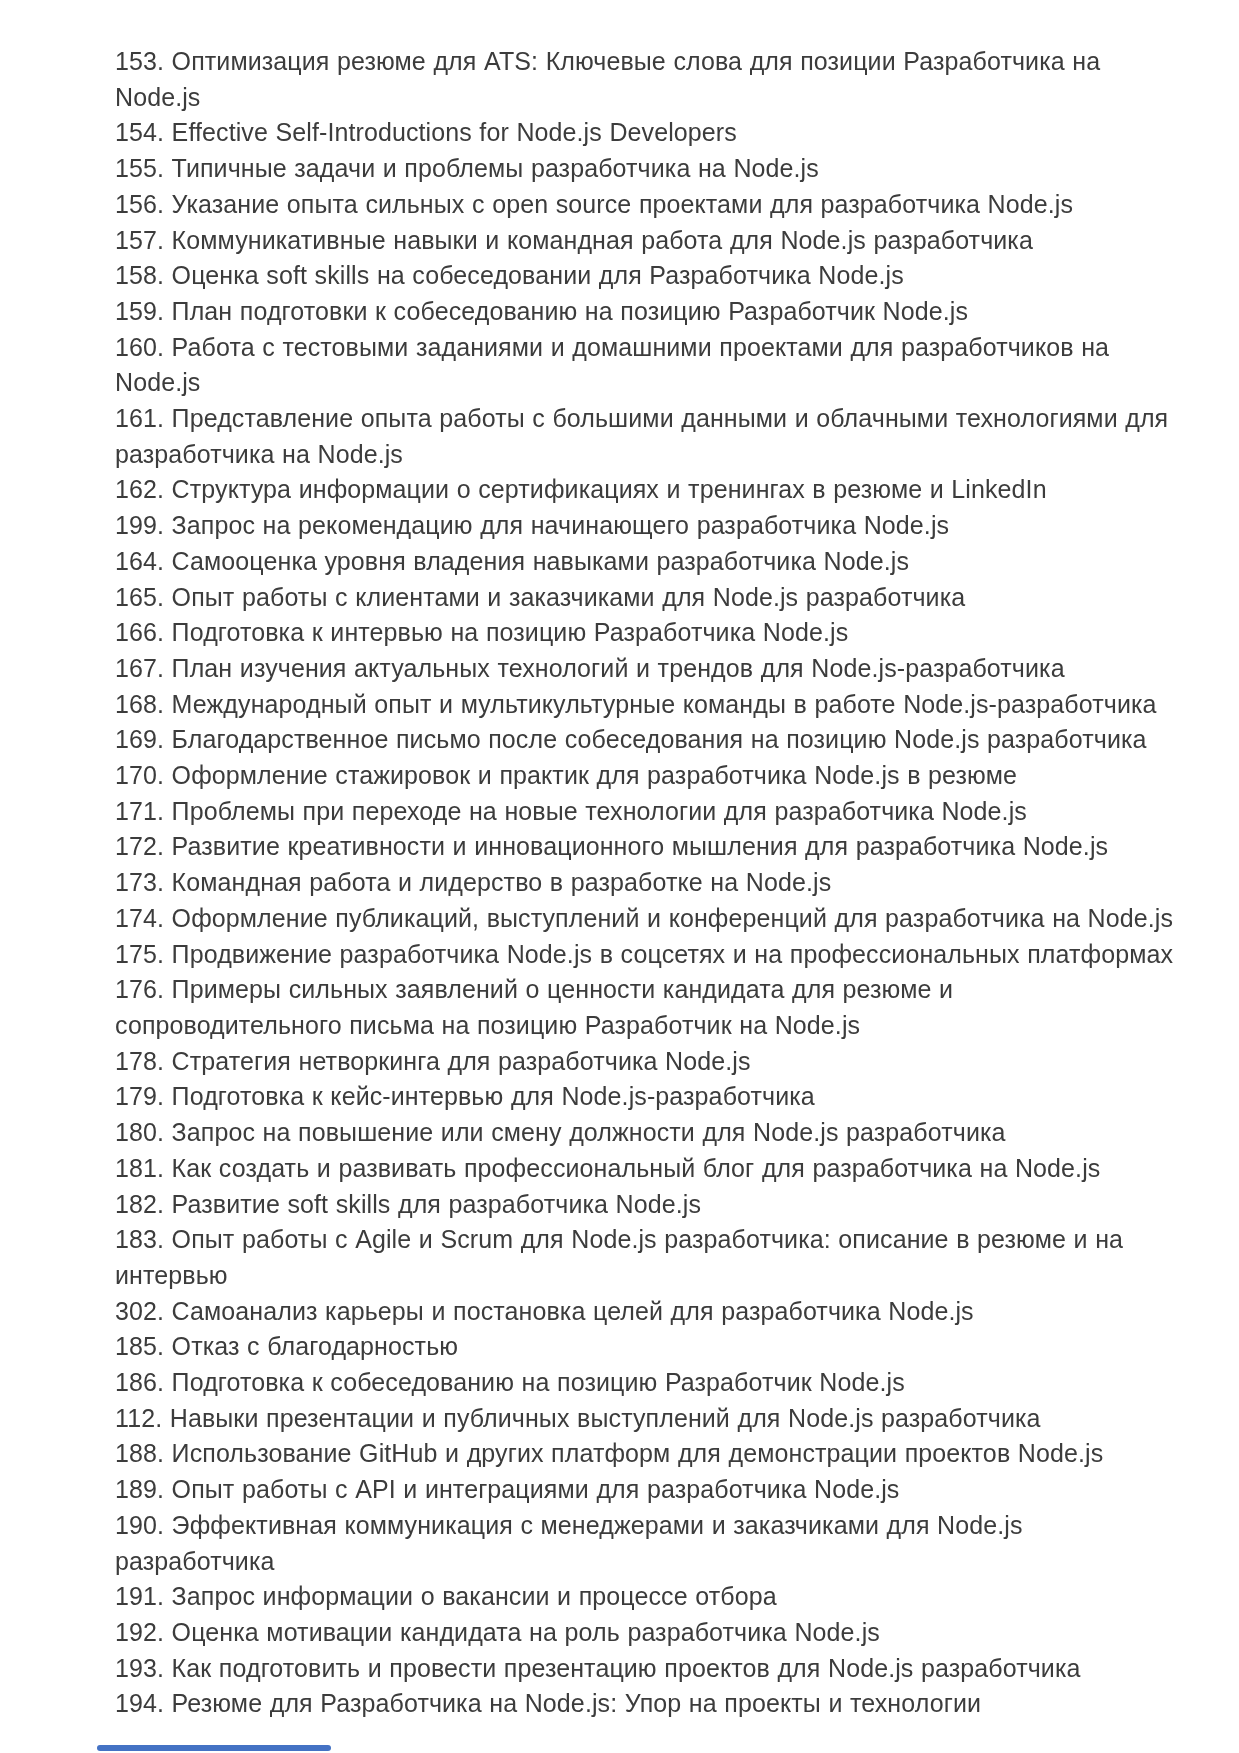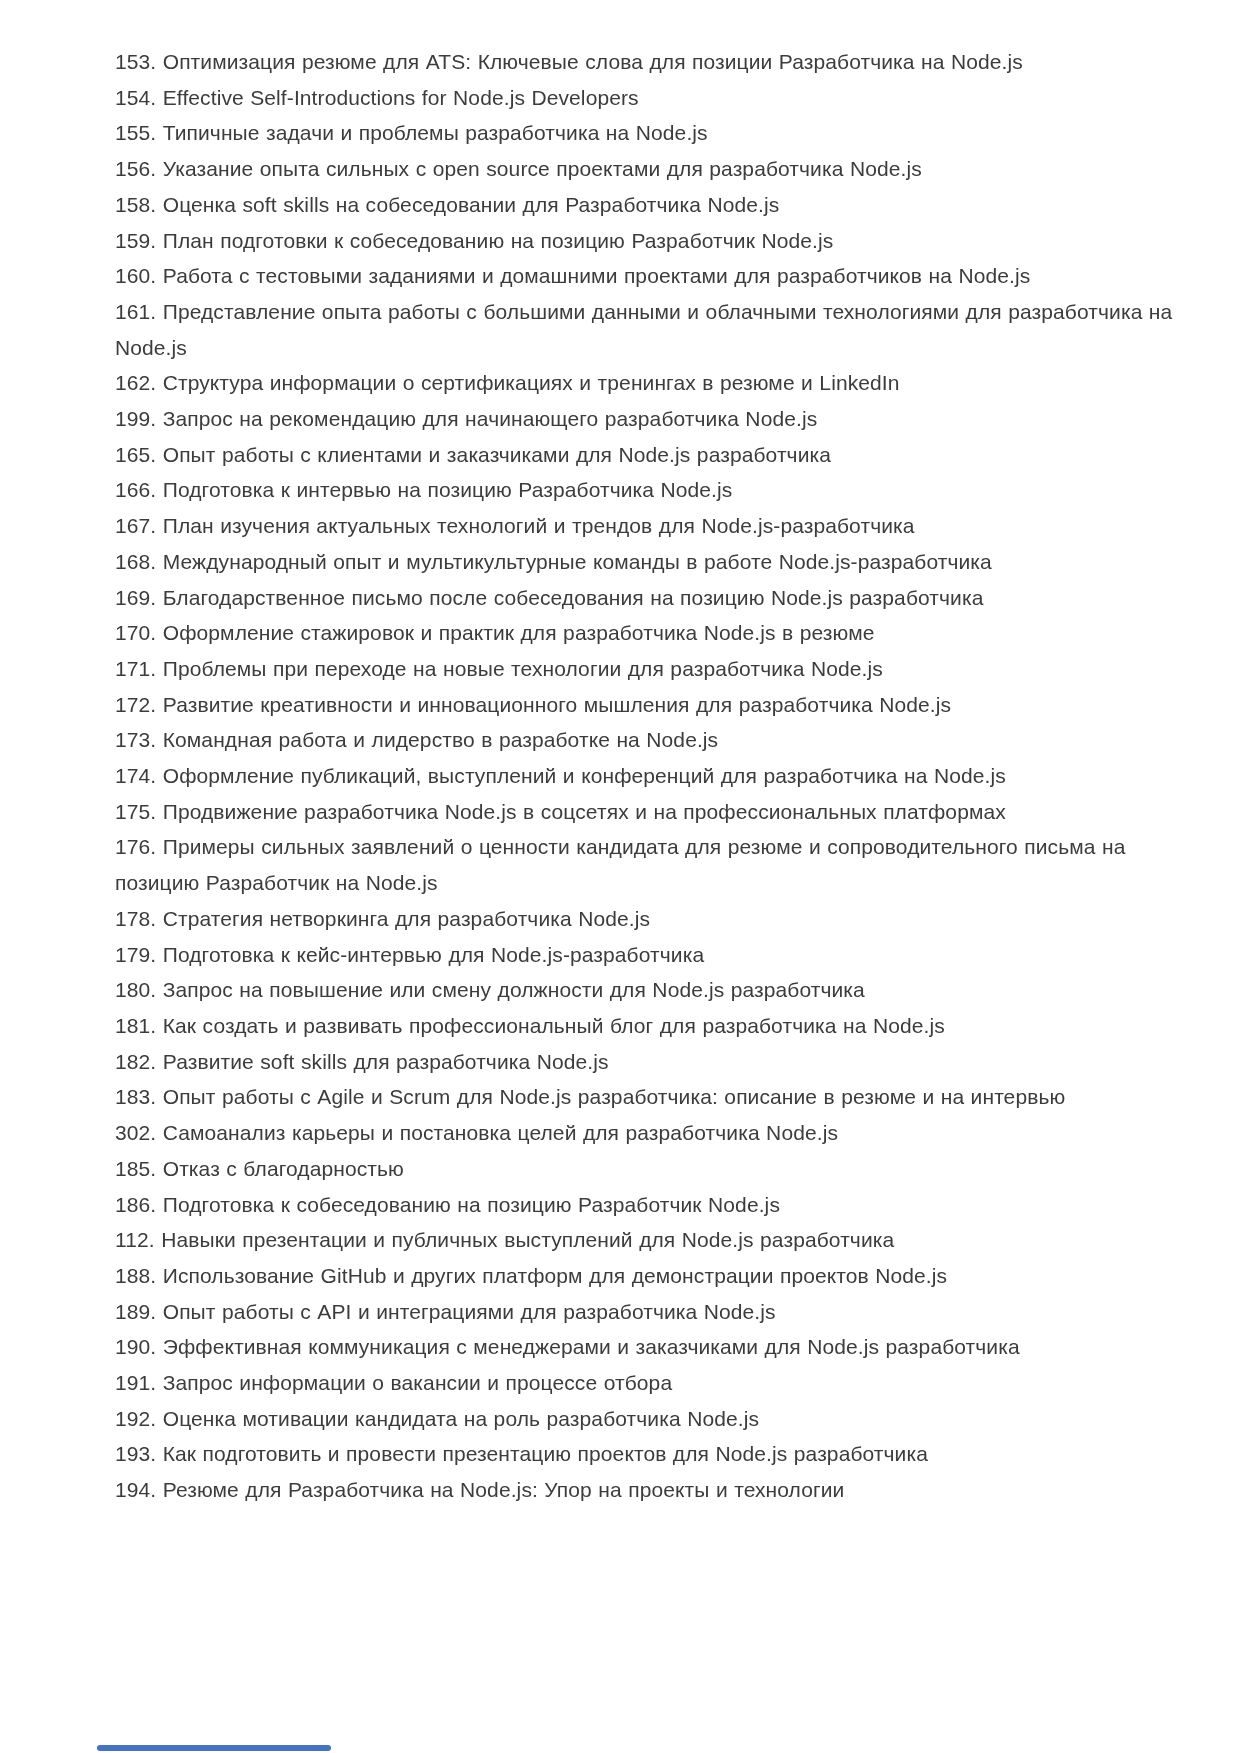--- a/index.html
+++ b/index.html
@@ -12,21 +12,21 @@
     height: 1753px;
     position: relative;
     overflow: hidden;
   }
   .page {
     box-sizing: border-box;
     width: 1239px;
     height: 1700px;
     padding: 44px 64px 0 115px;
     font-family: "Liberation Sans", "DejaVu Sans", sans-serif;
-    font-size: 21px;
+    font-size: 25px;
     line-height: 35.7px;
     color: #3c3c3c;
     background: #ffffff;
   }
   .doc-list p.item {
     margin: 0;
     padding: 0;
     font-weight: 400;
     letter-spacing: 0.1px;
     word-spacing: 0.5px;
@@ -47,33 +47,35 @@
 <main class="page" style="color: rgb(60, 60, 60); background: rgb(255, 255, 255);">
   <div class="doc-list">
   <p class="item"><span>153.</span> <span>Оптимизация резюме для ATS: Ключевые слова для позиции Разработчика на Node.js</span></p>
 
   <p class="item"><span>154.</span> <span>Effective Self-Introductions for Node.js Developers</span></p>
 
   <p class="item"><span>155.</span> <span>Типичные задачи и проблемы разработчика на Node.js</span></p>
 
   <p class="item"><span>156.</span> <span>Указание опыта сильных с open source проектами для разработчика Node.js</span></p>
 
+  <p class="item"><span>157.</span> <span>Коммуникативные навыки и командная работа для Node.js разработчика</span></p>
 
   <p class="item"><span>158.</span> <span>Оценка soft skills на собеседовании для Разработчика Node.js</span></p>
 
   <p class="item"><span>159.</span> <span>План подготовки к собеседованию на позицию Разработчик Node.js</span></p>
 
   <p class="item"><span>160.</span> <span>Работа с тестовыми заданиями и домашними проектами для разработчиков на Node.js</span></p>
 
   <p class="item"><span>161.</span> <span>Представление опыта работы с большими данными и облачными технологиями для разработчика на Node.js</span></p>
 
   <p class="item"><span>162.</span> <span>Структура информации о сертификациях и тренингах в резюме и LinkedIn</span></p>
 
   <p class="item"><span>199.</span> <span>Запрос на рекомендацию для начинающего разработчика Node.js</span></p>
 
+  <p class="item"><span>164.</span> <span>Самооценка уровня владения навыками разработчика Node.js</span></p>
 
   <p class="item"><span>165.</span> <span>Опыт работы с клиентами и заказчиками для Node.js разработчика</span></p>
 
   <p class="item"><span>166.</span> <span>Подготовка к интервью на позицию Разработчика Node.js</span></p>
 
   <p class="item"><span>167.</span> <span>План изучения актуальных технологий и трендов для Node.js-разработчика</span></p>
 
   <p class="item"><span>168.</span> <span>Международный опыт и мультикультурные команды в работе Node.js-разработчика</span></p>
 
   <p class="item"><span>169.</span> <span>Благодарственное письмо после собеседования на позицию Node.js разработчика</span></p>

